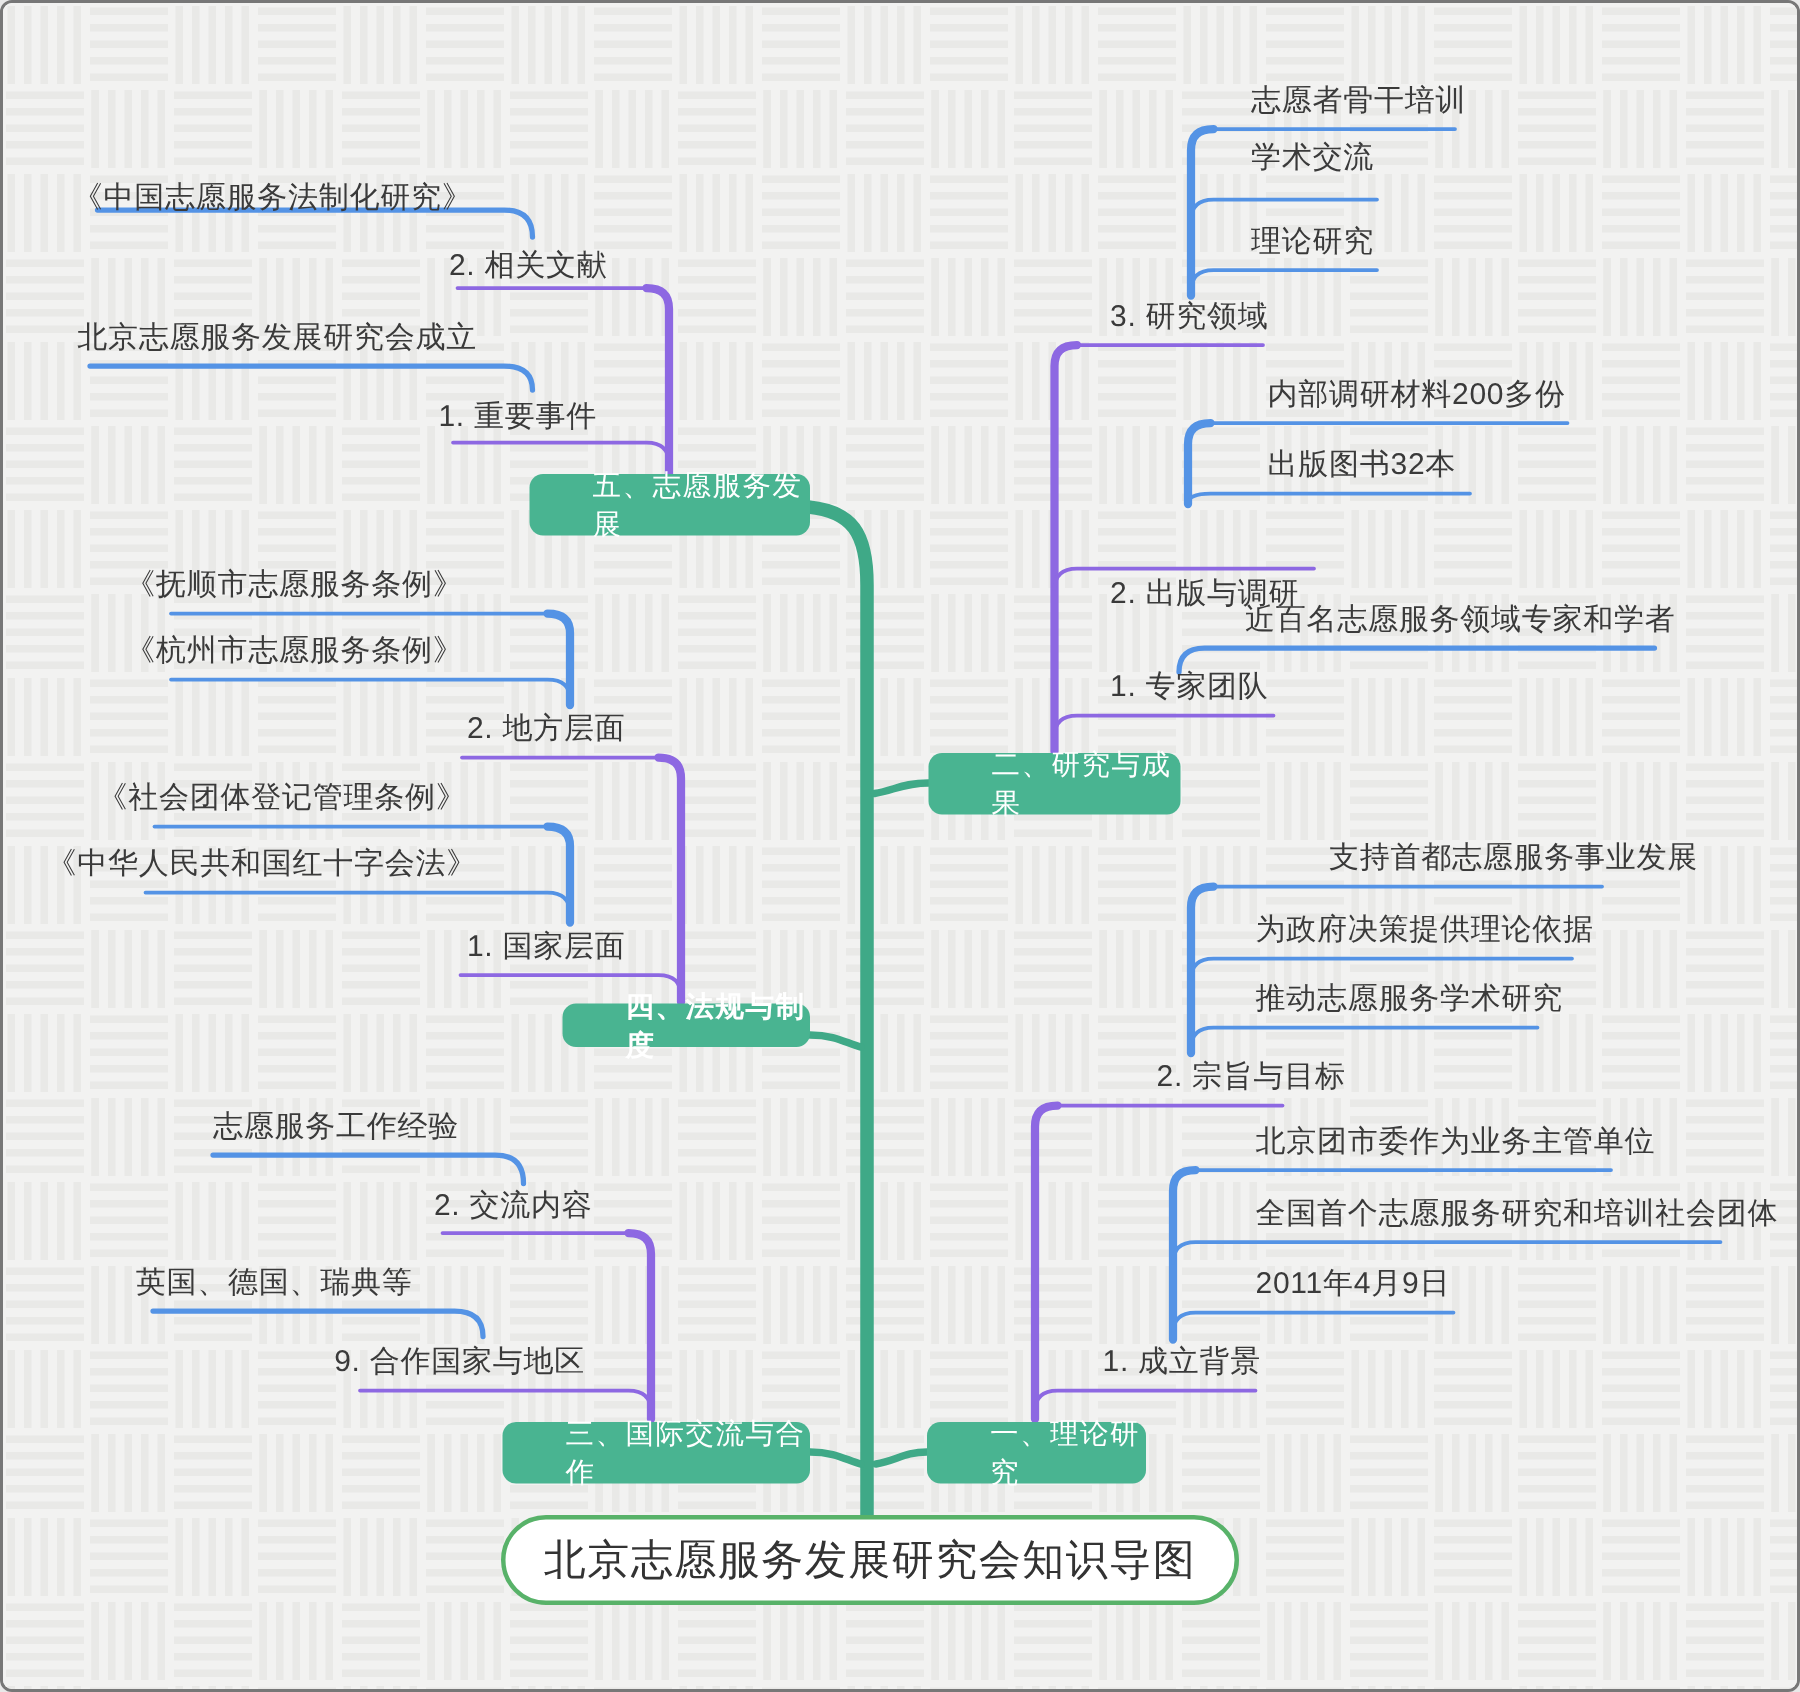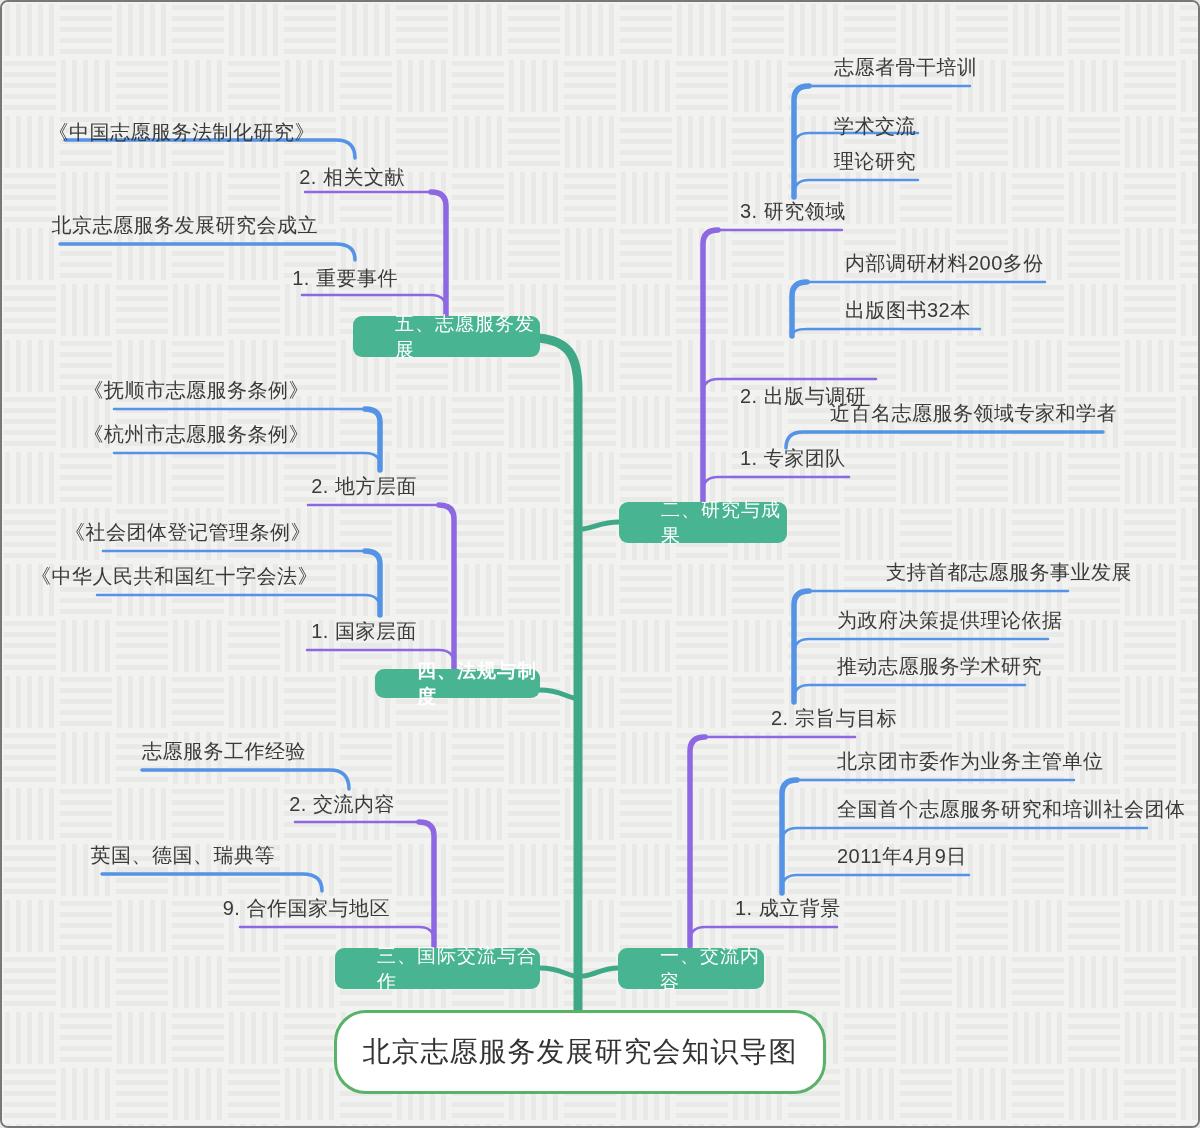--- a/index.html
+++ b/index.html
@@ -172,21 +172,21 @@
     </g>
   </svg>
 
   <div class="label" style="top:106px; right:883px;margin-top:12px;">《中国志愿服务法制化研究》</div>
   <div class="label" style="top:163px; right:793px;">2. 相关文献</div>
   <div class="label" style="top:211px; right:880px;">北京志愿服务发展研究会成立</div>
   <div class="label" style="top:264px; right:800px;">1. 重要事件</div>
   <div class="main-topic" style="left:351px; top:314px; width:187px; height:41px;">五、志愿服务发展</div>
 
   <div class="label" style="left:832px; top:53px;">志愿者骨干培训</div>
-  <div class="label" style="left:832px; top:112px;text-align:right;">学术交流</div>
+  <div class="label" style="left:832px; top:91px;text-align:right;">学术交流</div>
   <div class="label" style="left:832px; top:147px;">理论研究</div>
   <div class="label" style="left:738px; top:197px;">3. 研究领域</div>
   <div class="label" style="left:843px; top:249px;">内部调研材料200多份</div>
   <div class="label" style="left:843px; top:296px;">出版图书32本</div>
   <div class="label" style="left:738px; top:346px;margin-top:36px;">2. 出版与调研</div>
   <div class="label" style="left:828px; top:399px;">近百名志愿服务领域专家和学者</div>
   <div class="label" style="left:738px; top:444px;">1. 专家团队</div>
   <div class="main-topic" style="left:617px; top:500px; width:168px; height:41px;">二、研究与成果</div>
 
   <div class="label" style="top:376px; right:889px;">《抚顺市志愿服务条例》</div>
@@ -198,23 +198,23 @@
   <div class="main-topic" style="left:373px; top:667px; width:165px; height:29px;font-weight:bold;">四、法规与制度</div>
 
   <div class="label" style="left:884px; top:558px;">支持首都志愿服务事业发展</div>
   <div class="label" style="left:835px; top:606px;">为政府决策提供理论依据</div>
   <div class="label" style="left:835px; top:652px;">推动志愿服务学术研究</div>
   <div class="label" style="left:735px; top:704px;margin-left:34px;">2. 宗旨与目标</div>
   <div class="label" style="left:835px; top:747px;">北京团市委作为业务主管单位</div>
   <div class="label" style="left:835px; top:795px;">全国首个志愿服务研究和培训社会团体</div>
   <div class="label" style="left:835px; top:842px;">2011年4月9日</div>
   <div class="label" style="left:733px; top:894px;">1. 成立背景</div>
-  <div class="main-topic" style="left:616px; top:946px; width:146px; height:41px;">一、交流内容</div>
+  <div class="main-topic" style="left:616px; top:946px; width:146px; height:41px;">一、理论研究</div>
 
   <div class="label" style="top:737px; right:892px;">志愿服务工作经验</div>
   <div class="label" style="top:790px; right:803px;">2. 交流内容</div>
   <div class="label" style="top:841px; right:923px;">英国、德国、瑞典等</div>
   <div class="label" style="top:894px; right:808px;">9. 合作国家与地区</div>
   <div class="main-topic" style="left:333px; top:946px; width:205px; height:41px;">三、国际交流与合作</div>
 
-  <div class="root-node" style="left:332px; top:1008px; width:492px; height:84px;">北京志愿服务发展研究会知识导图</div>
+  <div class="root-node" style="left:332px; top:1008px; width:492px; height:60px;">北京志愿服务发展研究会知识导图</div>
 
 </div>
 
 </body></html>

